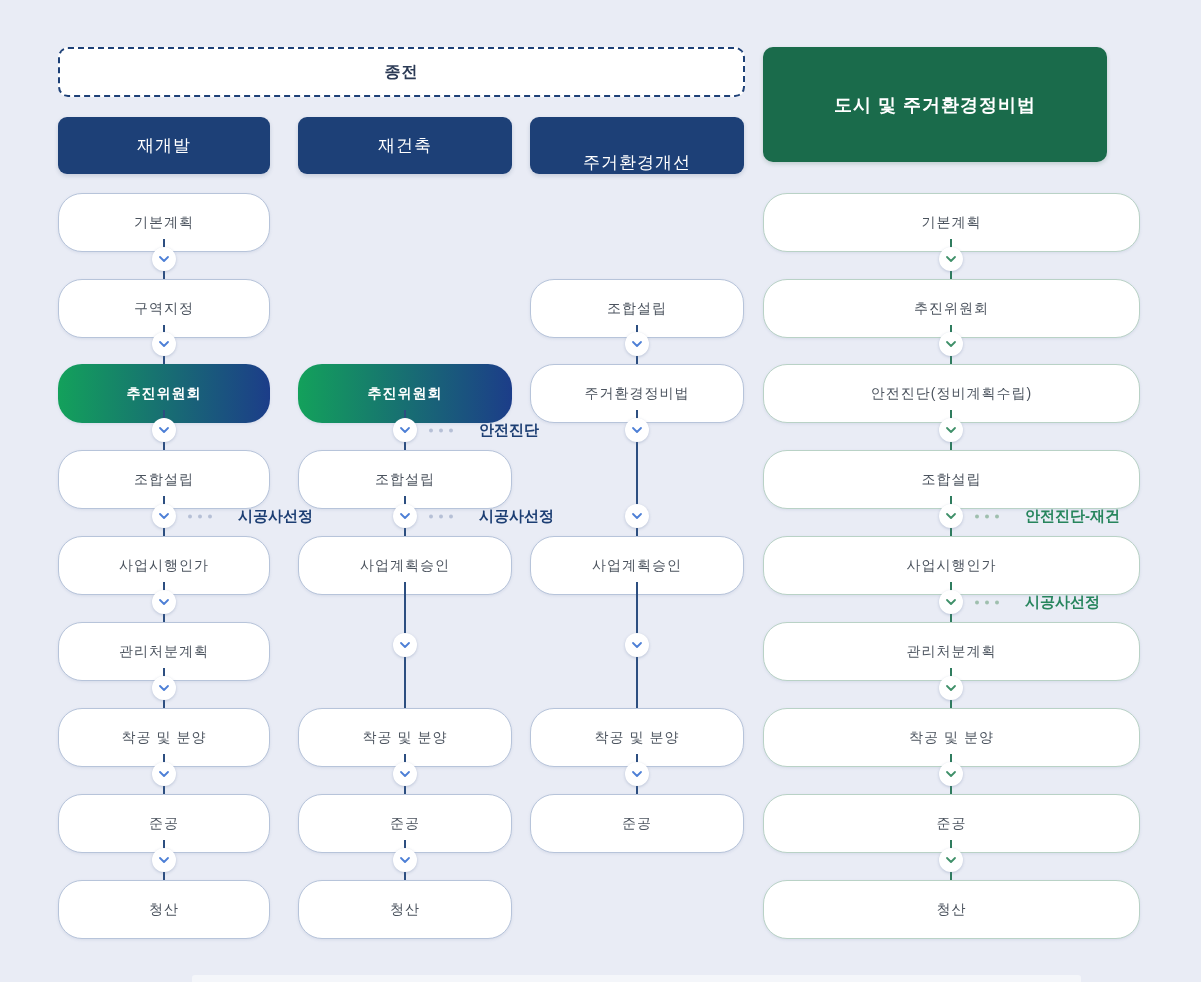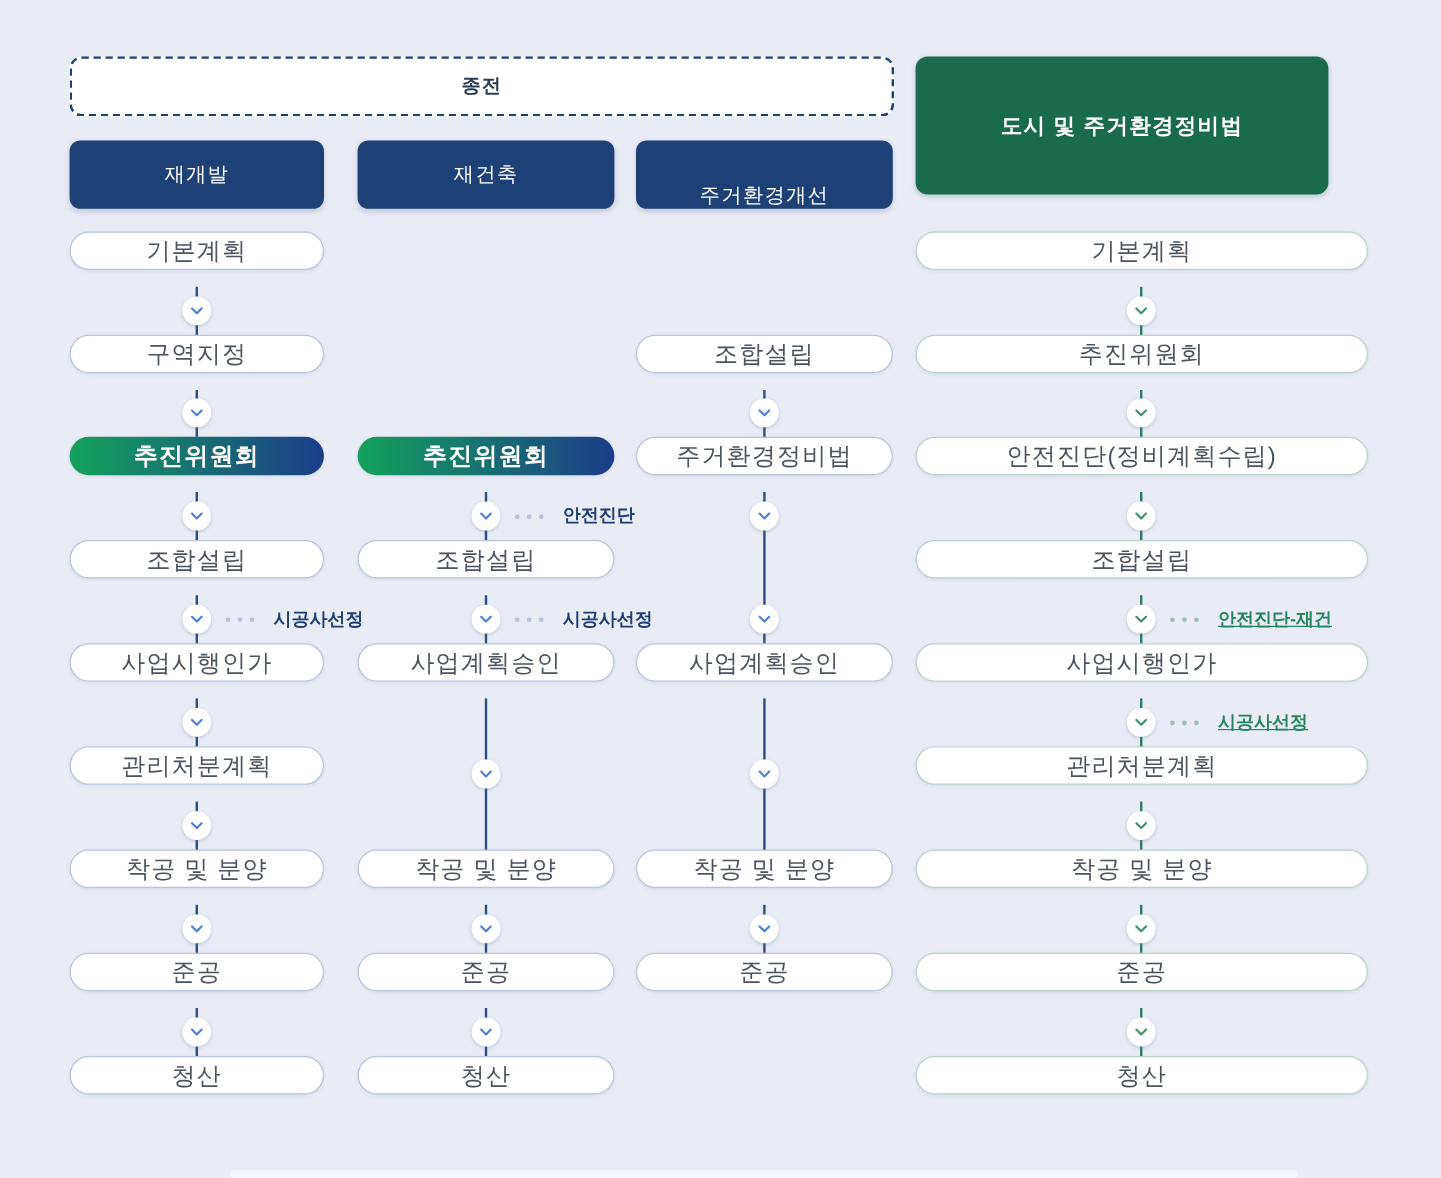--- a/index.html
+++ b/index.html
@@ -26,23 +26,23 @@
   
   .green-head{
     left:763px;top:47px;width:344px;height:115px;
     background:#1a6b4b;border-radius:10px;
     display:flex;align-items:center;justify-content:center;
     color:#ffffff;font-size:18px;font-weight:700;letter-spacing:1px;
     box-shadow:0 2px 4px rgba(30,80,60,.2);
   }
   
   .pill{
-    height:32px;background:#ffffff;border:1.5px solid #b7c4da;border-radius:24px;
-    display:flex;align-items:center;justify-content:center;
-    font-size:20px;color:#4b535e;letter-spacing:1px;
+    height:59px;background:#ffffff;border:1.5px solid #b7c4da;border-radius:24px;
+    display:flex;align-items:center;justify-content:center;
+    font-size:14px;color:#4b535e;letter-spacing:1px;
     box-shadow:0 1px 3px rgba(120,140,175,.18);
   }
   .pill.green-border{border-color:#b9d2c6;}
   .pill.gradient{
     background:linear-gradient(90deg,#13a15b 0%,#1c3d89 100%);
     border:none;color:#ffffff;font-weight:700;
   }
   
   .vline{width:2px;margin-left:-1px;}
   .vline.blue{background:#2c4e80;}
@@ -53,28 +53,28 @@
     transform:translate(-50%,-50%);
     display:flex;align-items:center;justify-content:center;
     box-shadow:0 1px 3px rgba(100,120,160,.35);
   }
   .chev svg{display:block;}
   .chev.blue path{stroke:#4d7fd6;}
   .chev.green path{stroke:#3f9069;}
   
   .annot{
     transform:translateY(-50%);
-    display:flex;align-items:center;gap:16px;white-space:nowrap;
+    display:flex;align-items:center;gap:26px;white-space:nowrap;
     font-size:15px;font-weight:700;
   }
   .annot .dots{display:inline-flex;gap:6px;align-items:center;}
   .annot .dots i{width:4px;height:4px;border-radius:50%;display:block;}
   .annot.navy{color:#1c3e73;}
   .annot.navy .dots i{background:#b6c0d6;}
-  .annot.green{color:#27855d;text-decoration:underline;}
+  .annot.green{color:#27855d;}
   .annot.green .dots i{background:#9fbfae;}
   
   .bottom-band{left:192px;top:975px;width:889px;height:7px;background:#f4f6fa;border-radius:3px 3px 0 0;}
 </style>
 </head>
 <body>
 
 <div class="abs legacy">
   <span>종전</span>
 </div>

